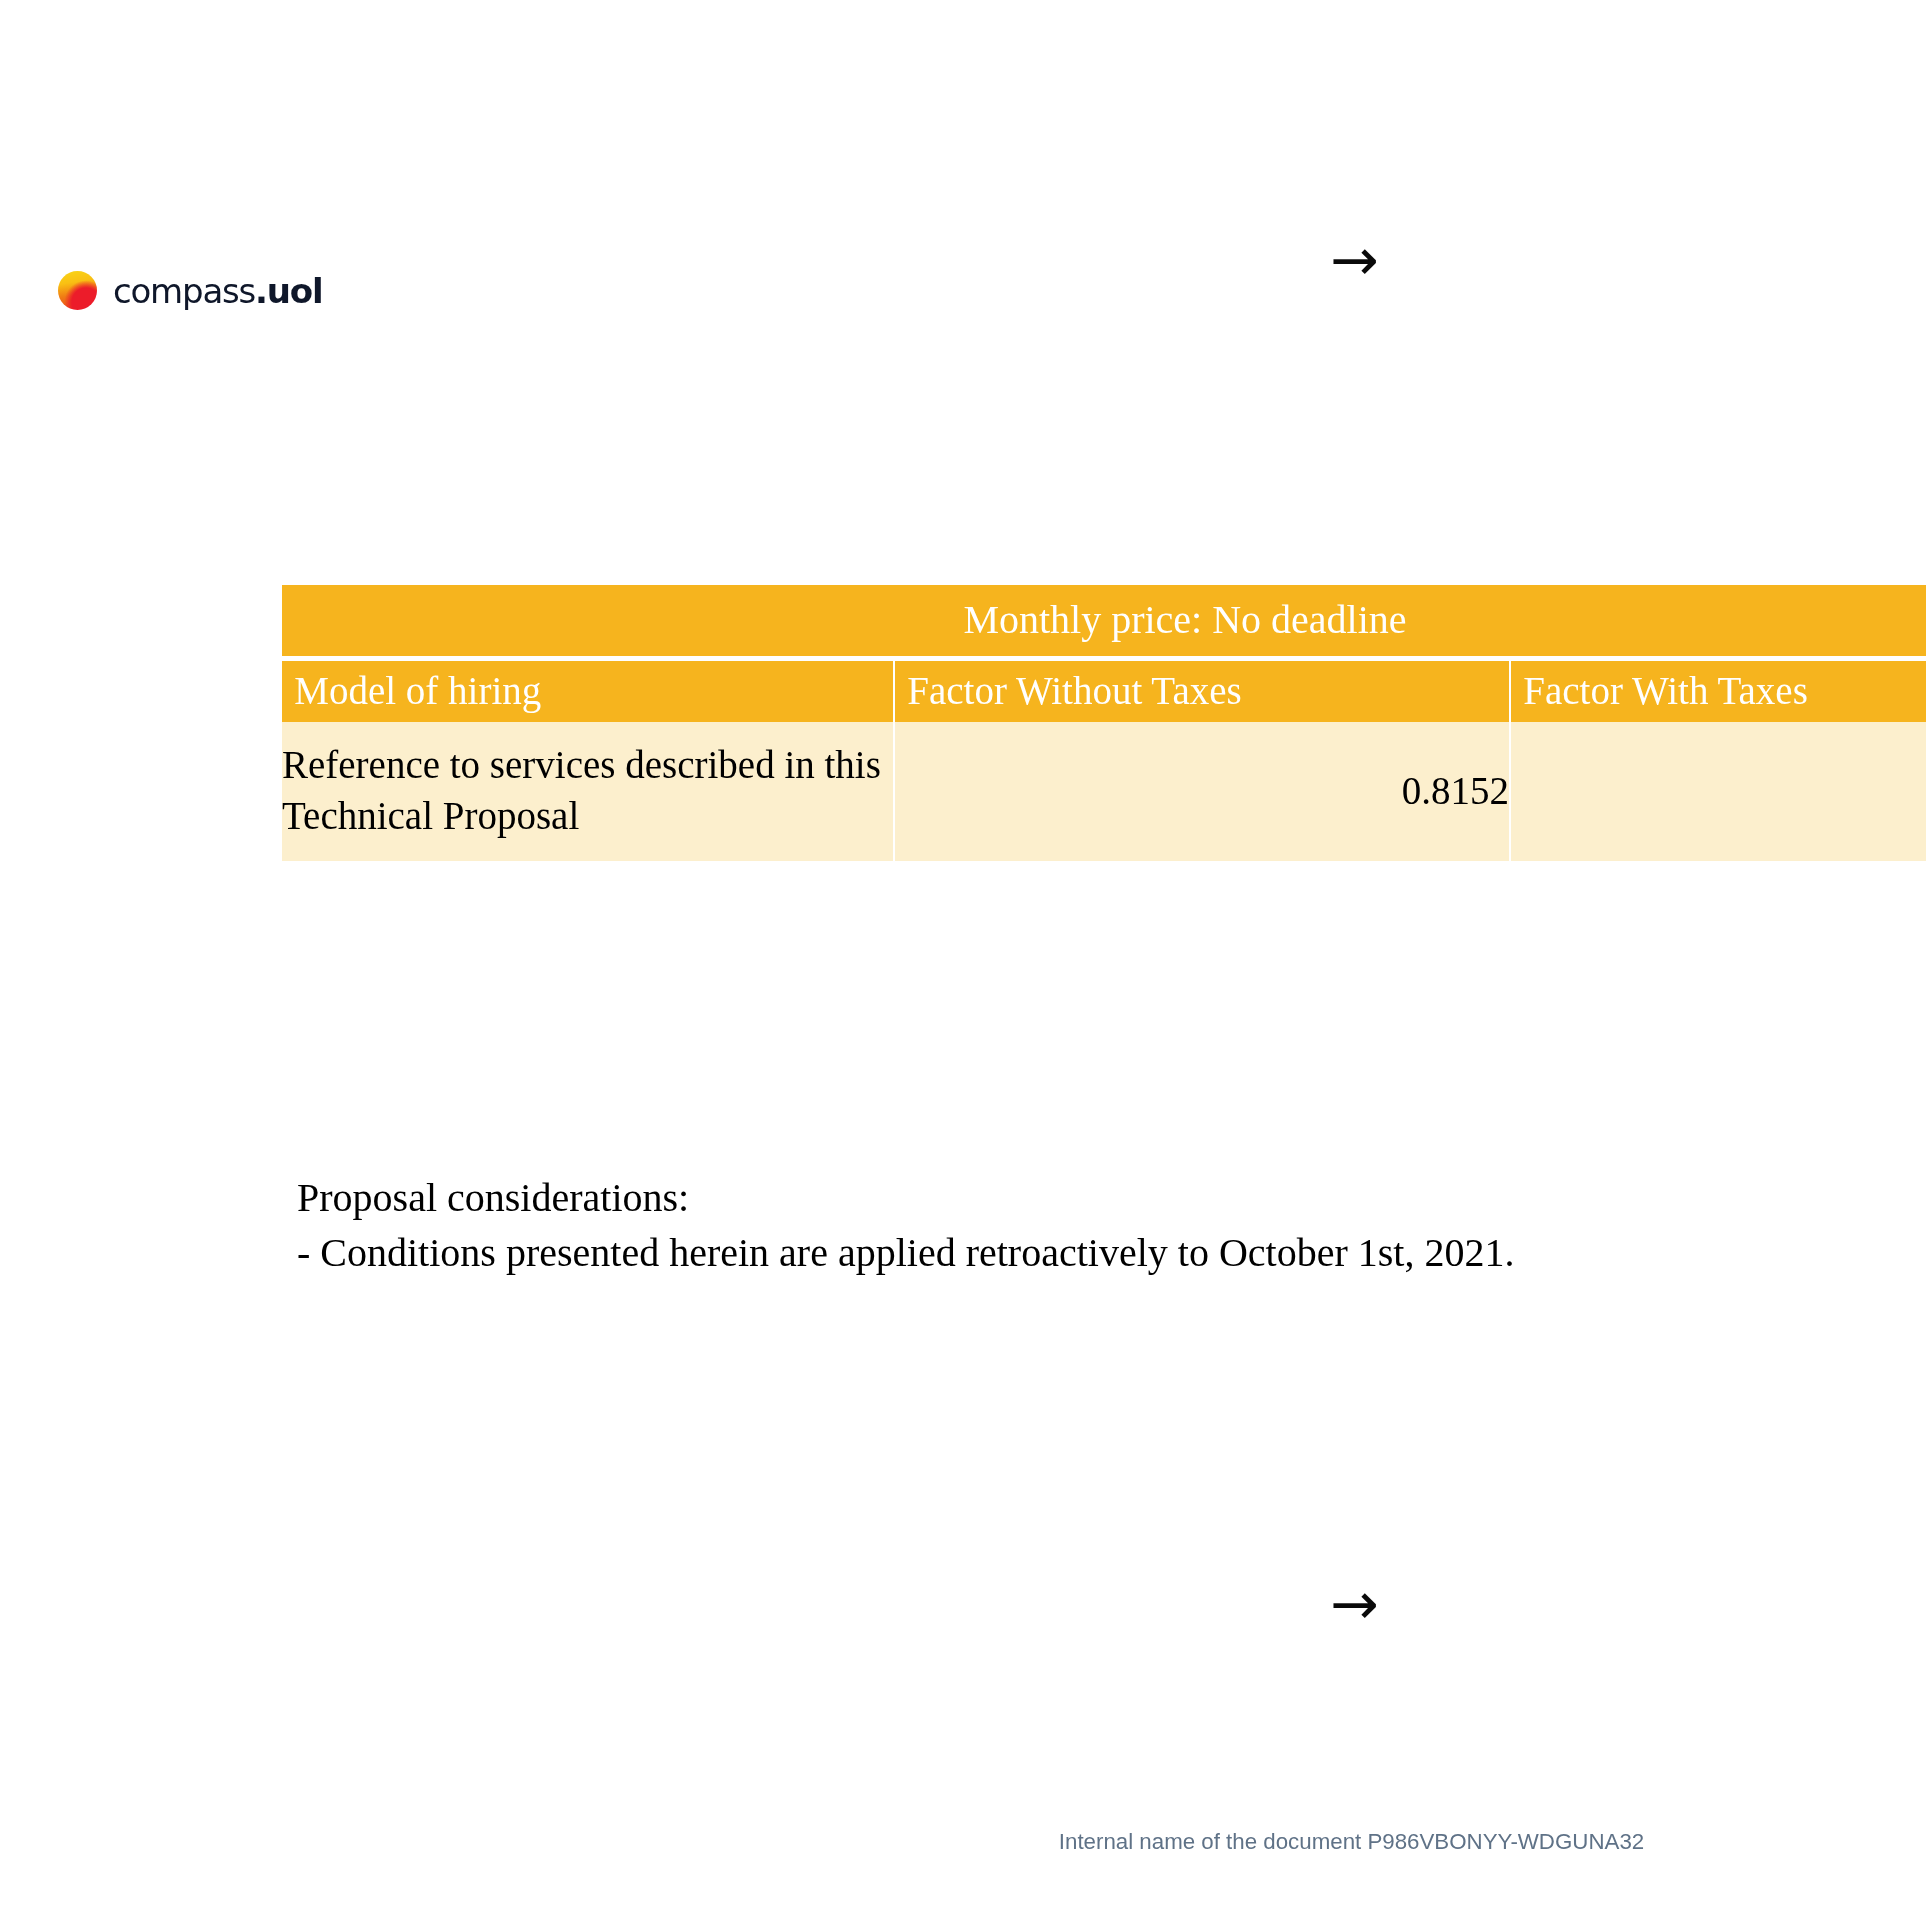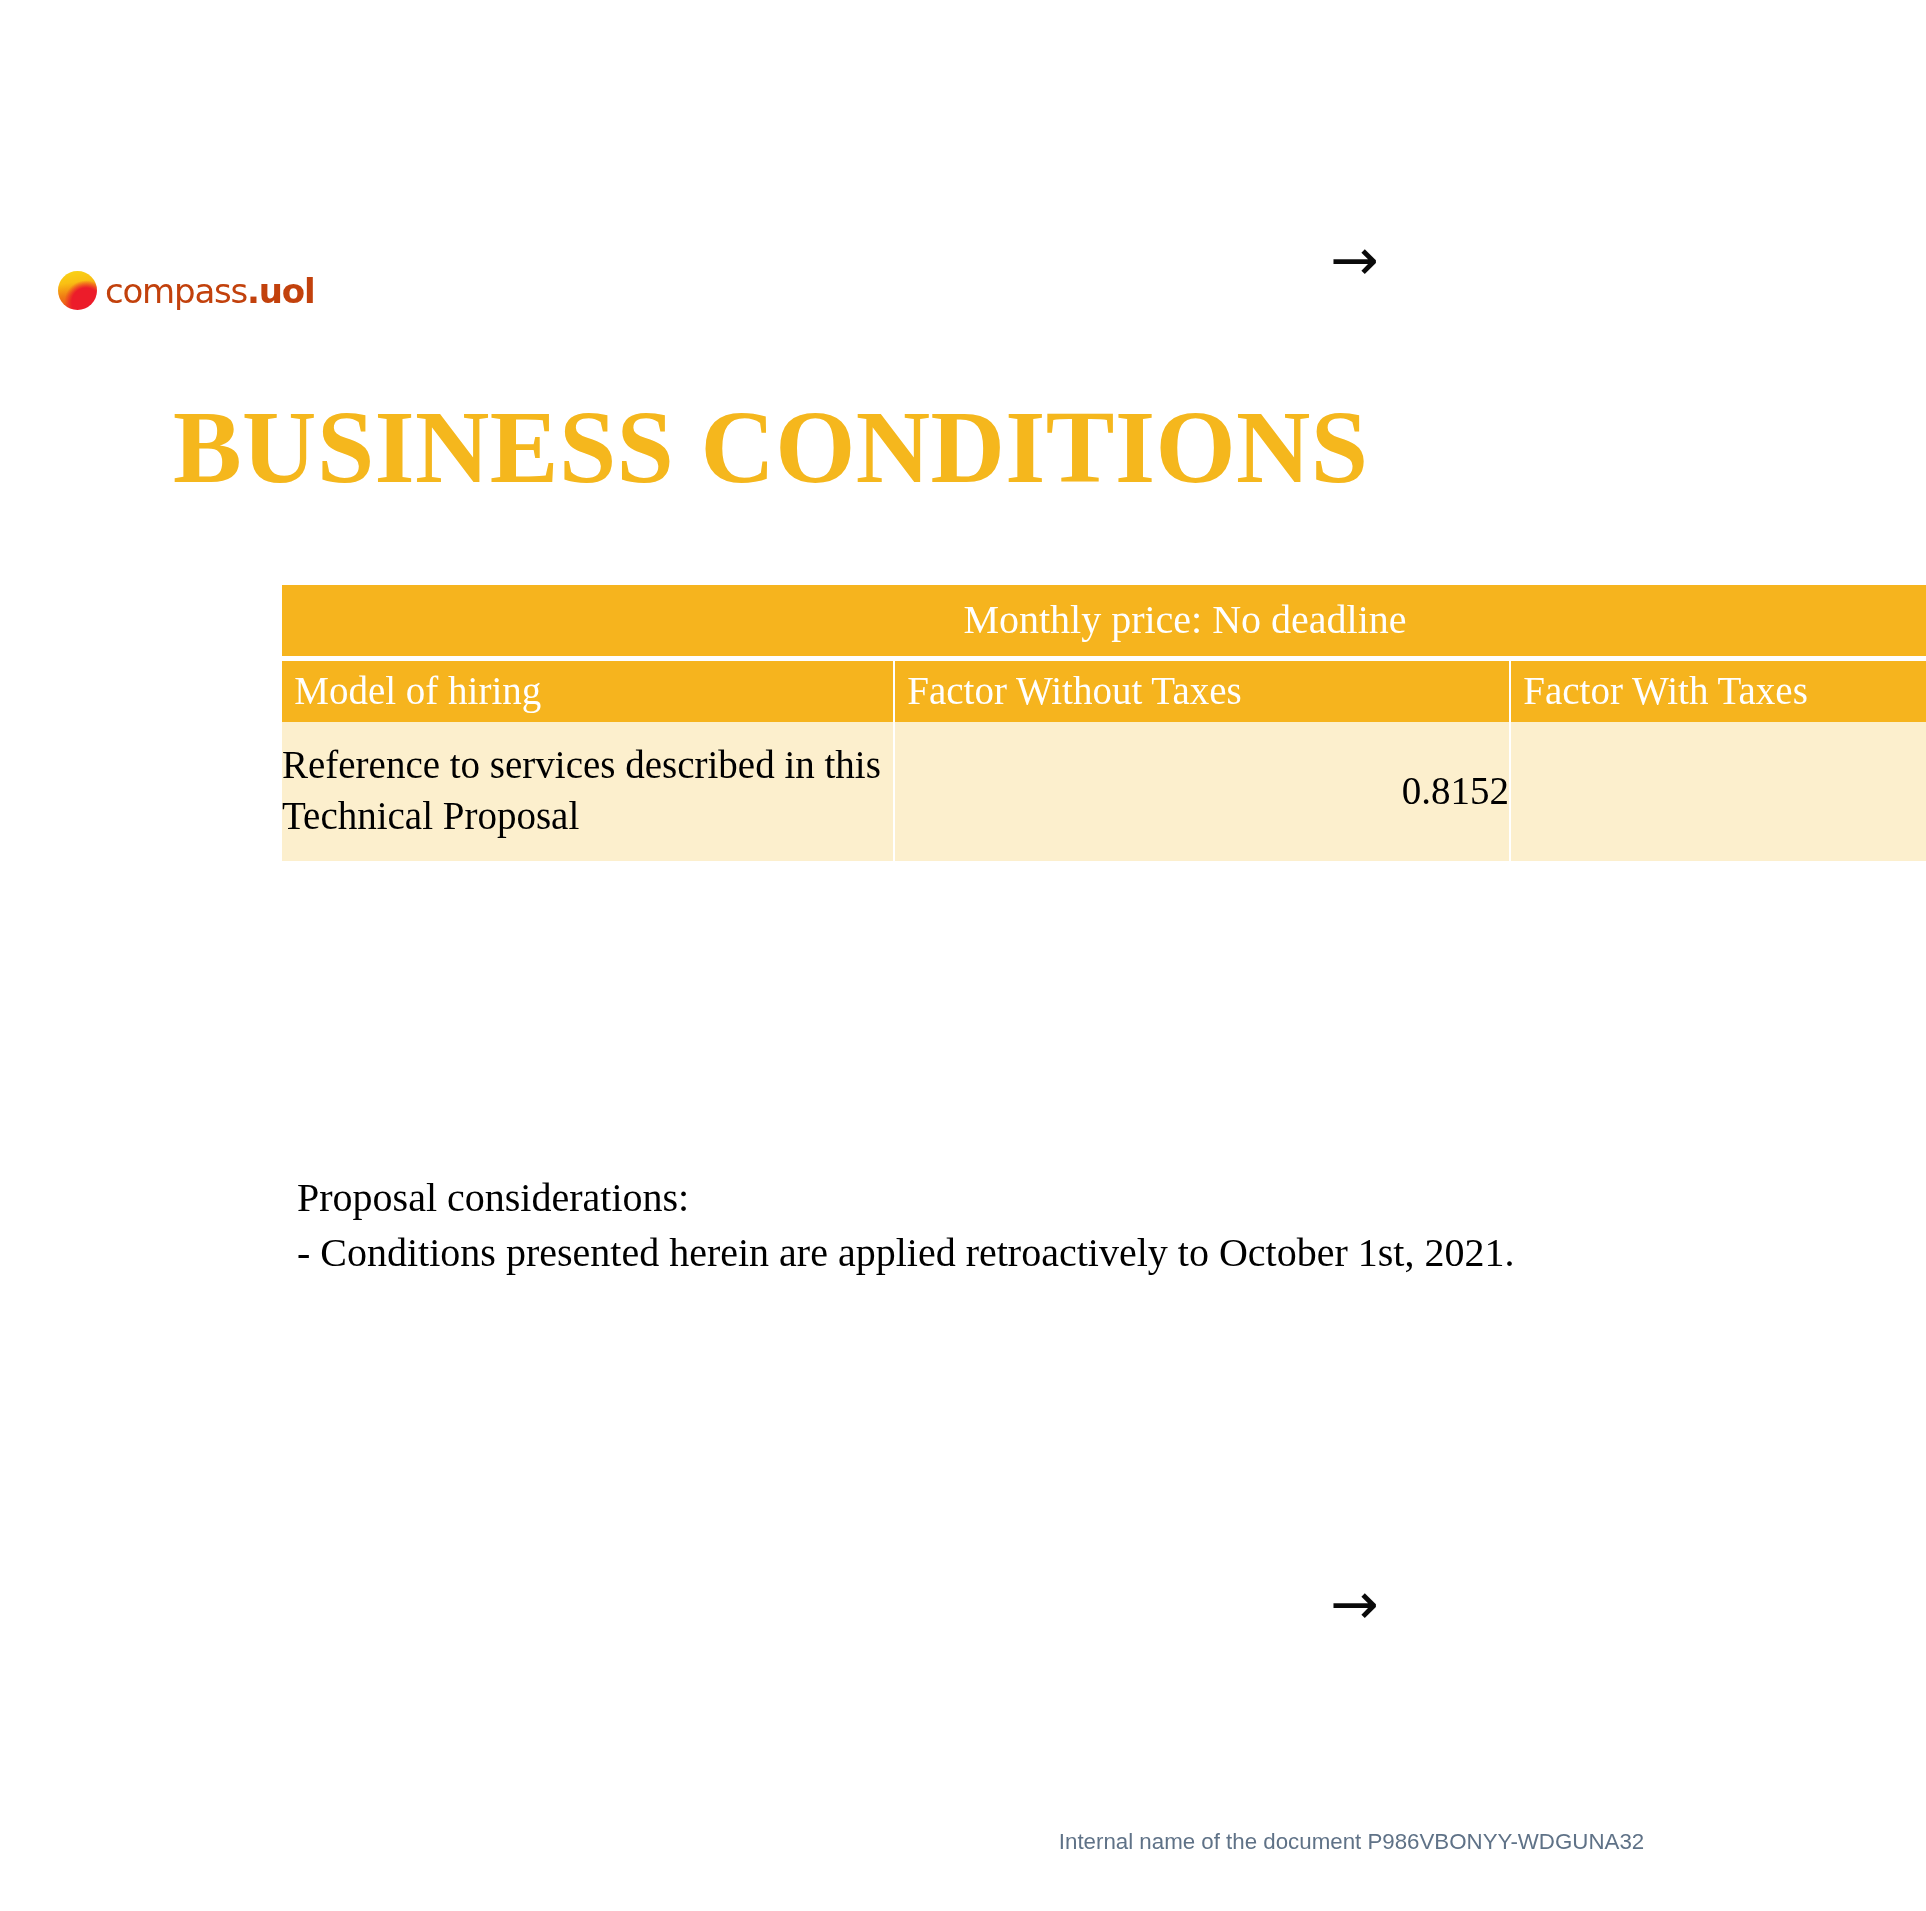--- a/index.html
+++ b/index.html
@@ -48,22 +48,22 @@
     border-radius: 50%;
     background:
       radial-gradient(circle at 72% 80%, #ec1c2a 0%, #ec1c2a 34%, rgba(236,28,42,0) 52%),
       linear-gradient(170deg, #f9d616 0%, #f9c013 30%, #f07c14 58%, #e8391d 100%);
     flex: 0 0 auto;
   }
   .logo-word {
     font-family: "DejaVu Sans", "Liberation Sans", sans-serif;
     font-size: 34px;
     letter-spacing: -1.2px;
-    color: #c2410c;
-    margin-left: 8px;
+    color: #0f172a;
+    margin-left: 16px;
     line-height: 1;
     white-space: nowrap;
   }
   .logo-word .dot-uol {
     font-weight: 700;
   }
 
   
   .arrow {
     position: absolute;
@@ -186,21 +186,20 @@
 <div id="page">
 
 
   <div class="logo">
     <span class="logo-mark"></span>
     <span class="logo-word"><span>compass</span><span class="dot-uol">.uol</span></span>
   </div>
 
   <div class="arrow arrow-top">→</div>
 
-  <h1 class="page-title">BUSINESS CONDITIONS</h1>
 
   <div class="price-table">
 
     <div class="table-banner">Monthly price: No deadline</div>
 
     <div class="table-gap"></div>
 
     <table class="grid">
       <colgroup>
         <col class="c1">

